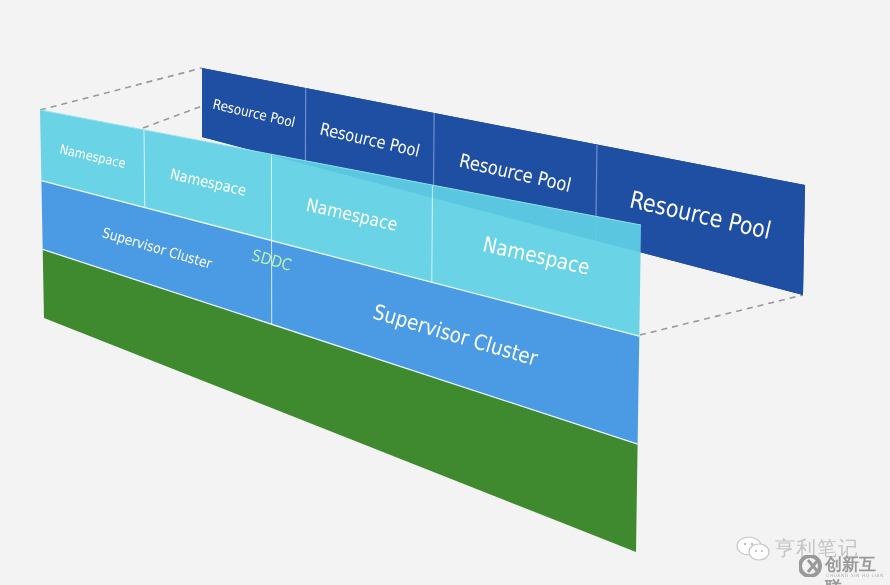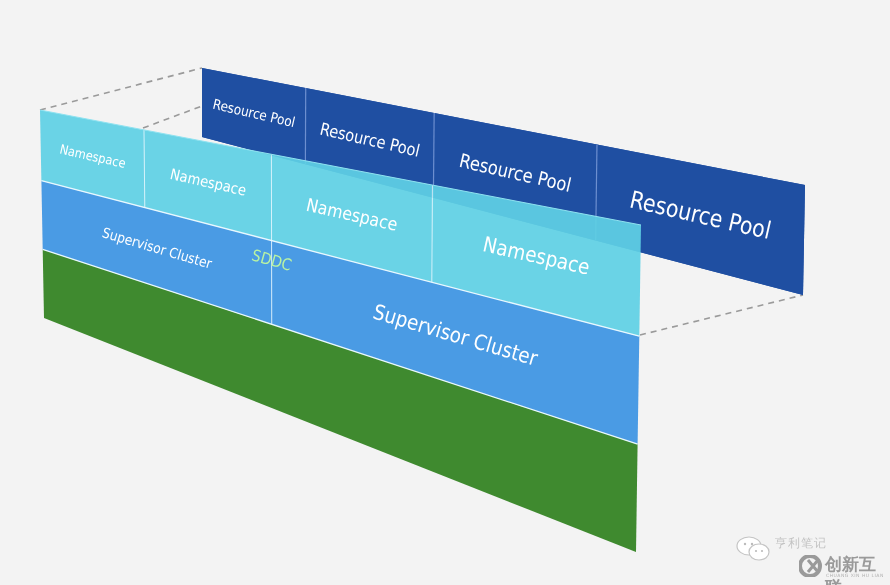--- a/index.html
+++ b/index.html
@@ -8,21 +8,21 @@
     background: #f3f3f3;
     font-family: "Liberation Sans", "DejaVu Sans", sans-serif;
   }
   #stage { position: absolute; left: 0; top: 0; width: 890px; height: 585px; }
   svg text { font-family: "DejaVu Sans", "Liberation Sans", sans-serif; }
   .watermark {
     position: absolute; left: 735px; top: 531px; width: 150px; height: 50px;
   }
   .wm-chat { position: absolute; left: 0; top: 4px; }
   .wm-text1 {
-    position: absolute; left: 40px; top: 4px; color: #bbbbbb; font-size: 12px;
+    position: absolute; left: 40px; top: 4px; color: #bbbbbb; font-size: 20px;
     font-family: "DejaVu Sans", sans-serif; opacity: 0.85; letter-spacing: 1px;
   }
   .wm-logo { position: absolute; left: 64px; top: 24px; }
   .wm-brand {
     position: absolute; left: 90px; top: 22px; color: #9a9a9a; font-size: 17px;
     font-family: "DejaVu Sans", sans-serif; font-weight: bold;
   }
   .wm-sub {
     position: absolute; left: 91px; top: 42px; color: #b0b0b0; font-size: 4.5px;
     font-family: "DejaVu Sans", sans-serif; letter-spacing: 0.5px;

